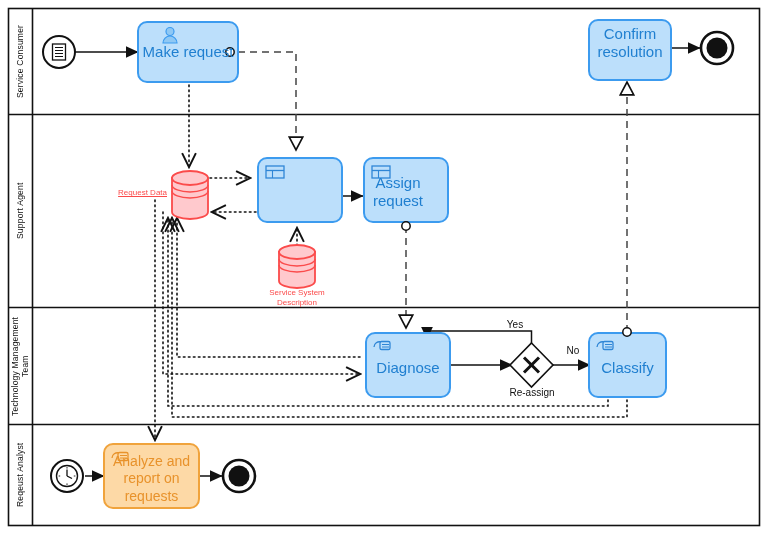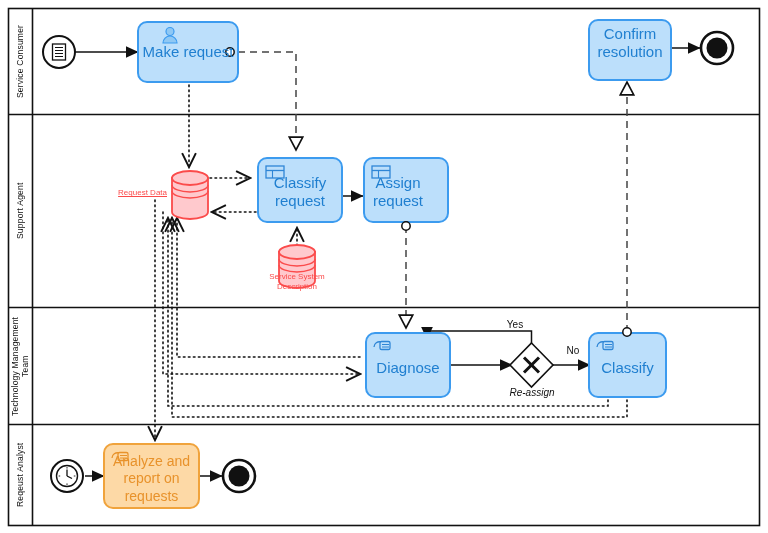--- a/index.html
+++ b/index.html
@@ -213,26 +213,25 @@
     </g>
   </svg>
 
   <div class="lane-label" style="left:9px;top:9px;width:23px;height:105px;">Service Consumer</div>
   <div class="lane-label" style="left:9px;top:115px;width:23px;height:192px;">Support Agent</div>
   <div class="lane-label" style="left:9px;top:308px;width:23px;height:116px;">Technology Management Team</div>
   <div class="lane-label" style="left:9px;top:425px;width:23px;height:100px;">Reqeust Analyst</div>
 
   <div class="node-label task-label" style="left:138px;top:36px;width:100px;height:32px;">Make request</div>
   <div class="node-label task-label" style="left:589px;top:20px;width:82px;height:46px;">Confirm resolution</div>
-  <div class="node-label task-label" style="left:258px;top:172px;width:84px;height:40px;">Classify request</div>
   <div class="node-label task-label" style="left:356px;top:172px;width:84px;height:40px;">Assign request</div>
   <div class="node-label task-label" style="left:366px;top:348px;width:84px;height:40px;">Diagnose</div>
   <div class="node-label task-label" style="left:589px;top:348px;width:77px;height:40px;">Classify</div>
   <div class="node-label task-label-orange" style="left:104px;top:456px;width:95px;height:46px;">Analyze and report on requests</div>
 
   <div class="node-label store-label" style="left:101px;top:186px;width:66px;height:14px;justify-content:flex-end;text-decoration:underline;">Request Data</div>
-  <div class="node-label store-label" style="left:254px;top:270px;width:86px;height:24px;">Service System Description</div>
+  <div class="node-label store-label" style="left:254px;top:286px;width:86px;height:24px;">Service System Description</div>
 
   <div class="node-label flow-label" style="left:497px;top:319px;width:36px;height:12px;">Yes</div>
   <div class="node-label flow-label" style="left:561px;top:345px;width:24px;height:12px;">No</div>
-  <div class="node-label flow-label" style="left:500px;top:387px;width:64px;height:12px;font-style:italic;">Re-assign</div>
+  <div class="node-label flow-label" style="left:500px;top:387px;width:64px;height:12px;">Re-assign</div>
 
 </div>
 
 </body></html>

